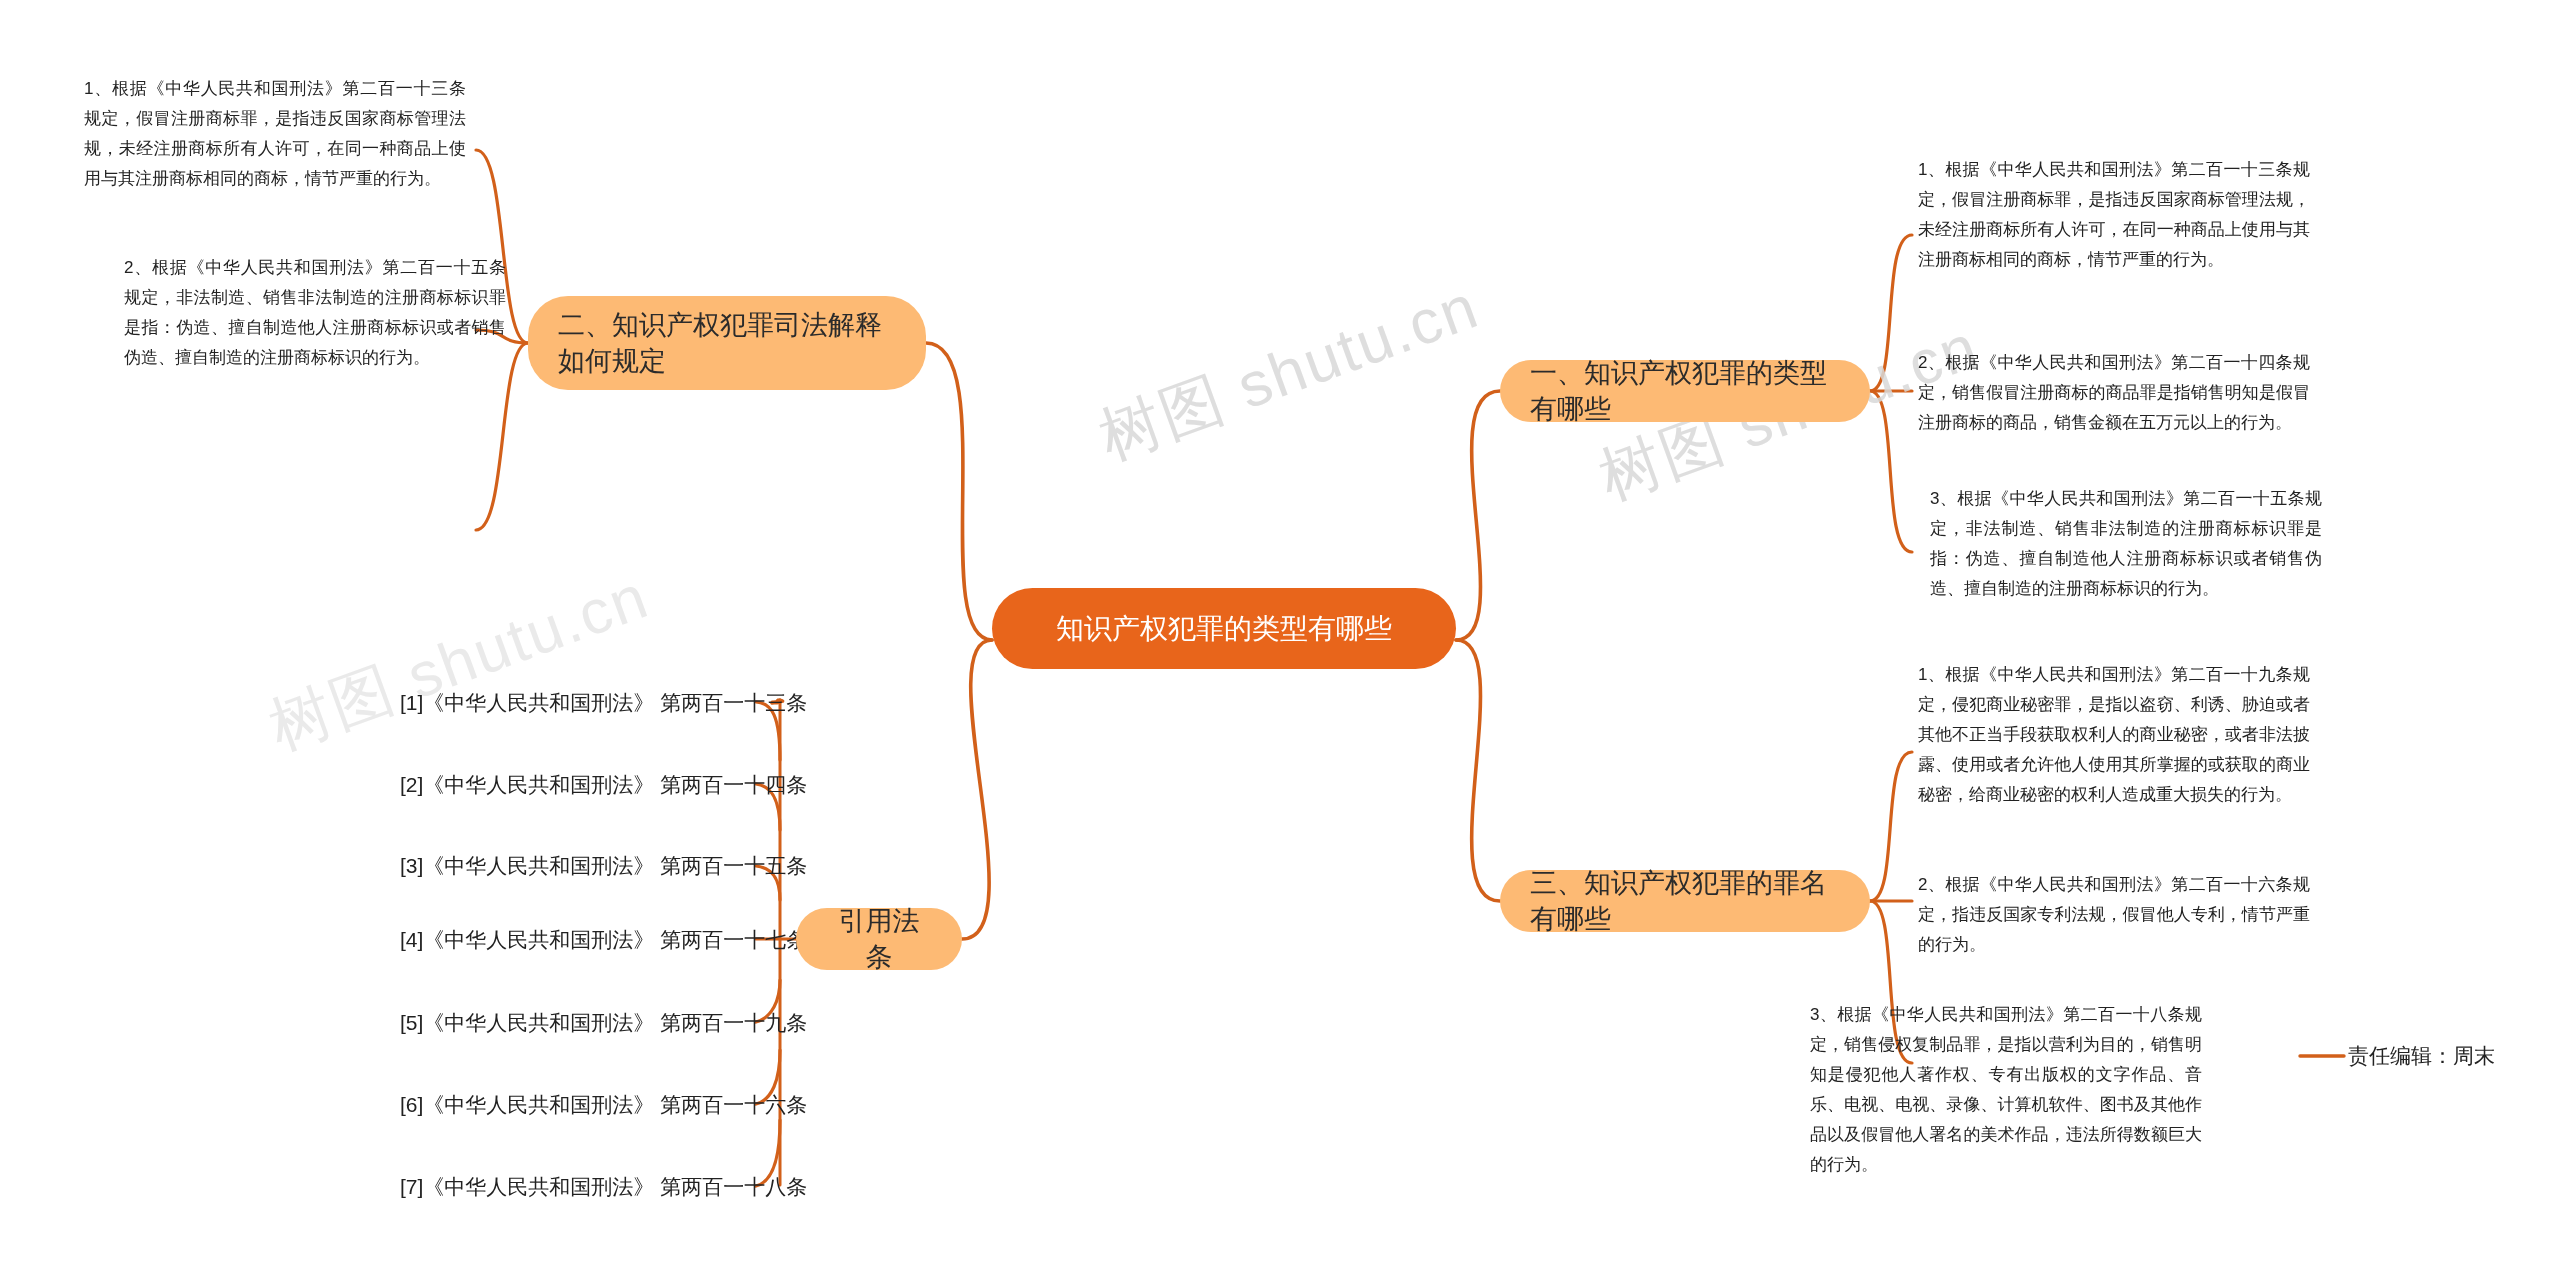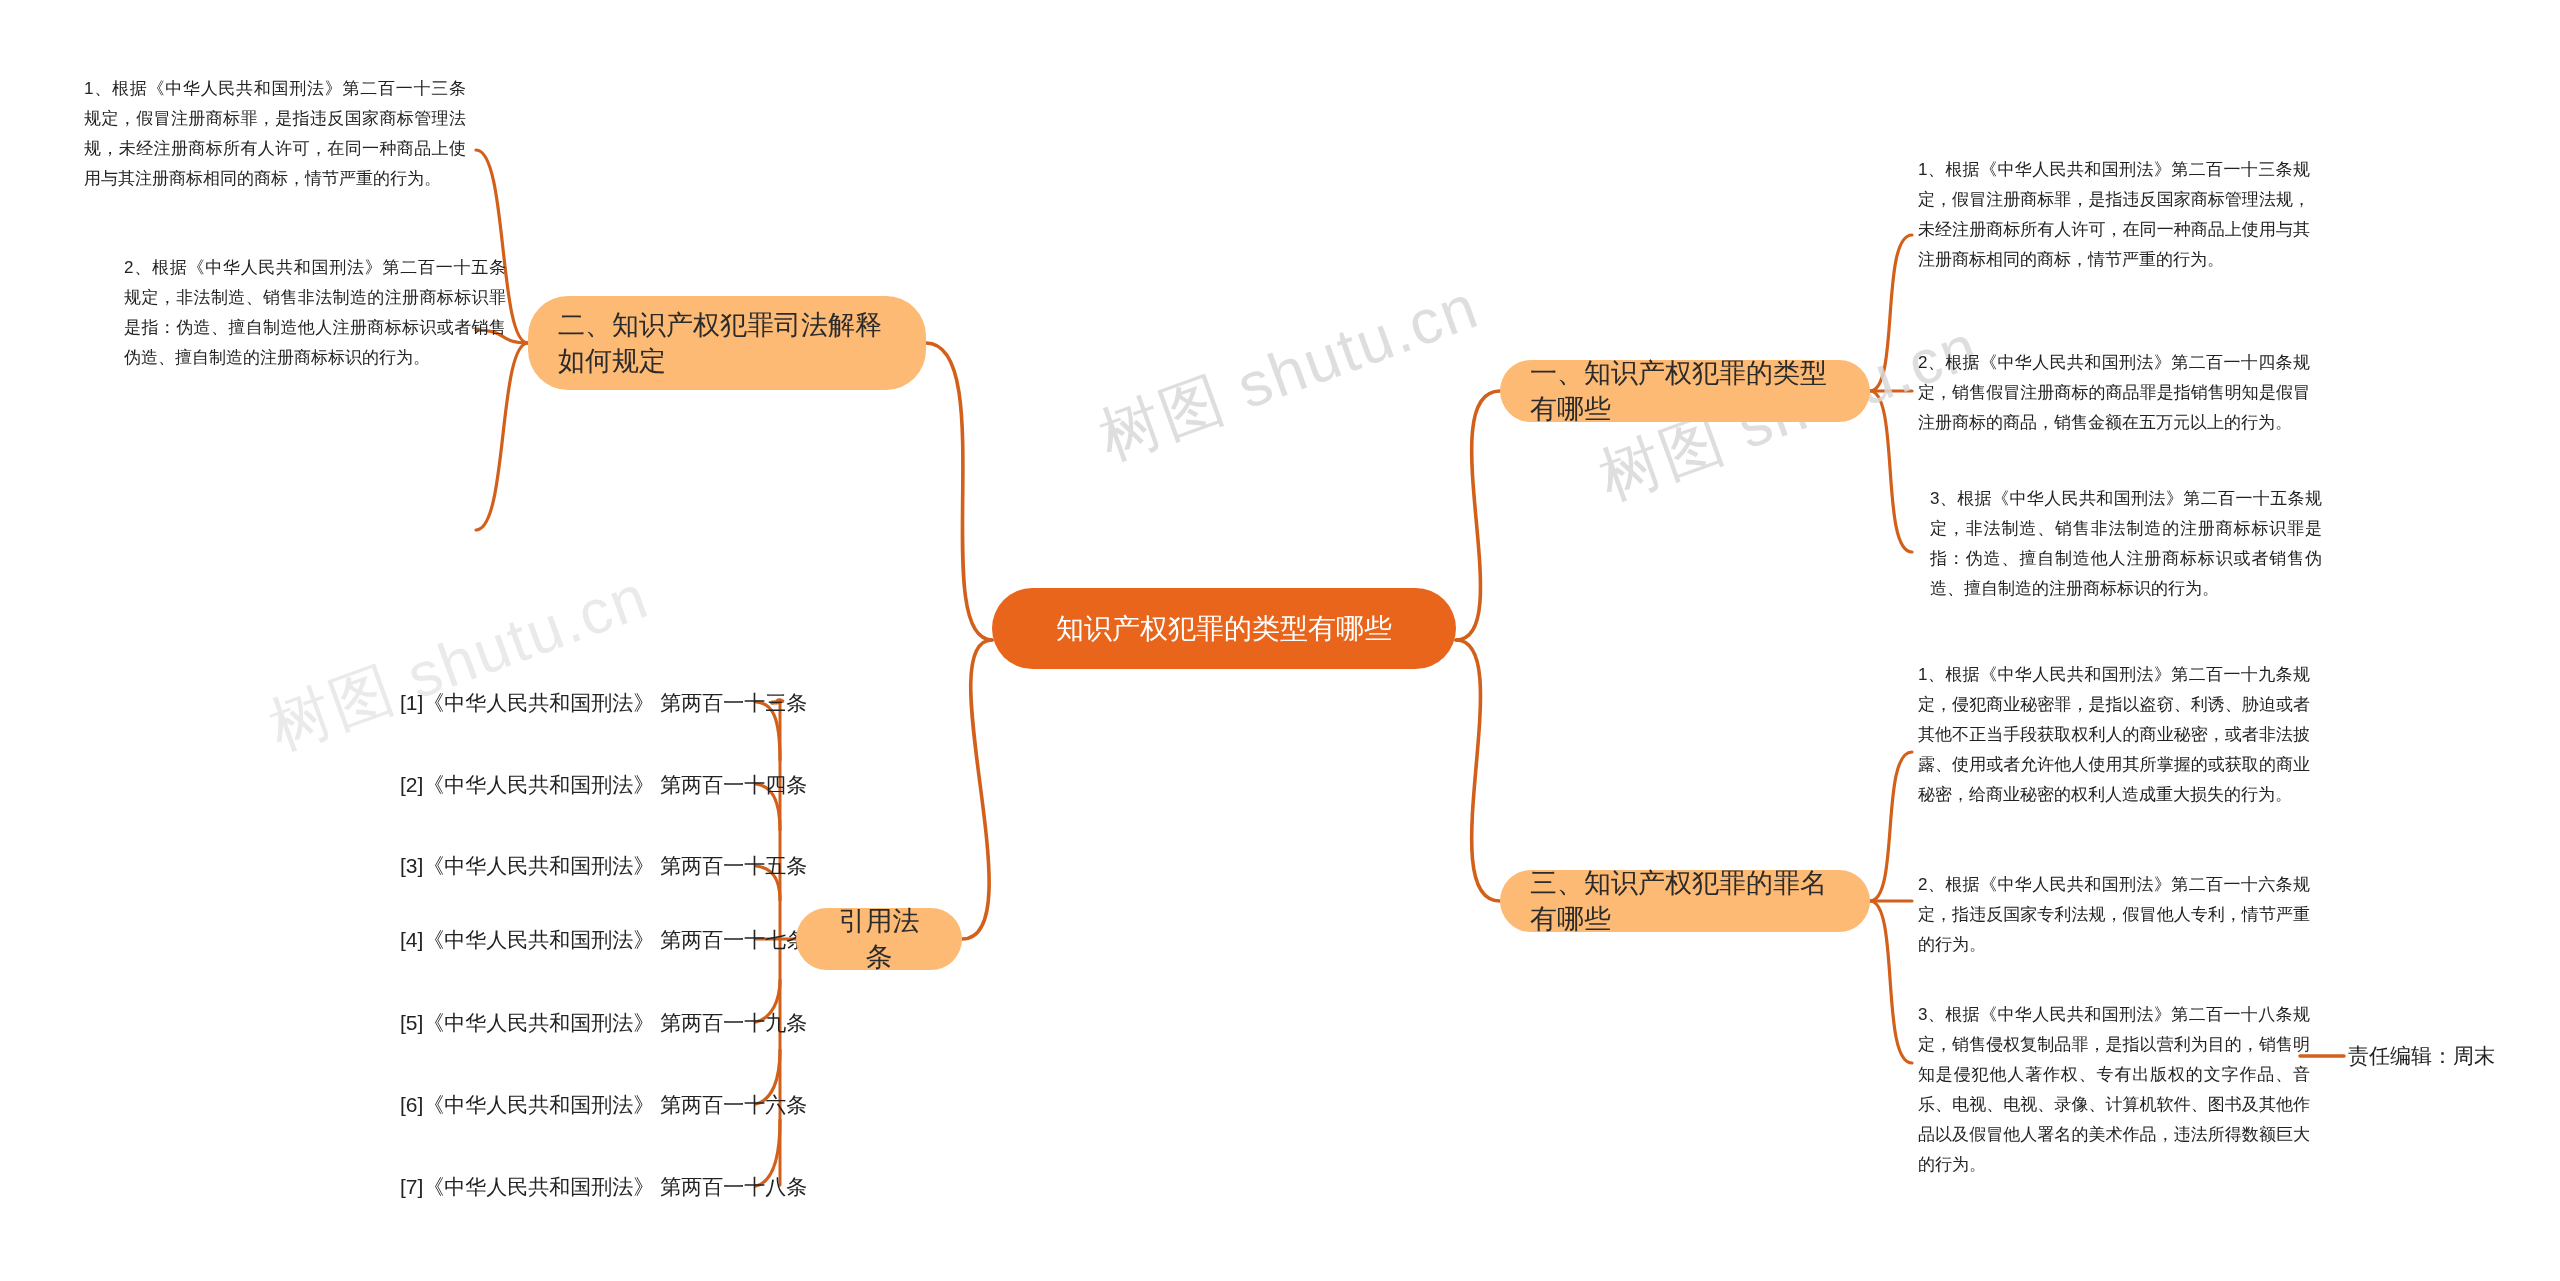--- a/index.html
+++ b/index.html
@@ -106,21 +106,21 @@
   #lt2 { left: 84px; top: 253px; margin-left: 40px; }
   #lt3 { left: 84px; top: 432px; }
 
   
   #rt1 { left: 1918px; top: 155px; }
   #rt2 { left: 1918px; top: 348px; }
   #rt3 { left: 1918px; top: 484px; margin-left: 12px; }
   
   #rt4 { left: 1918px; top: 660px; }
   #rt5 { left: 1918px; top: 870px; }
-  #rt6 { left: 1918px; top: 1000px; }
+  #rt6 { left: 1810px; top: 1000px; }
 
   
   .cite {
     position: absolute;
     font-size: 21px;
     line-height: 30px;
     color: #222222;
     white-space: nowrap;
     z-index: 3;
     text-align: right;

